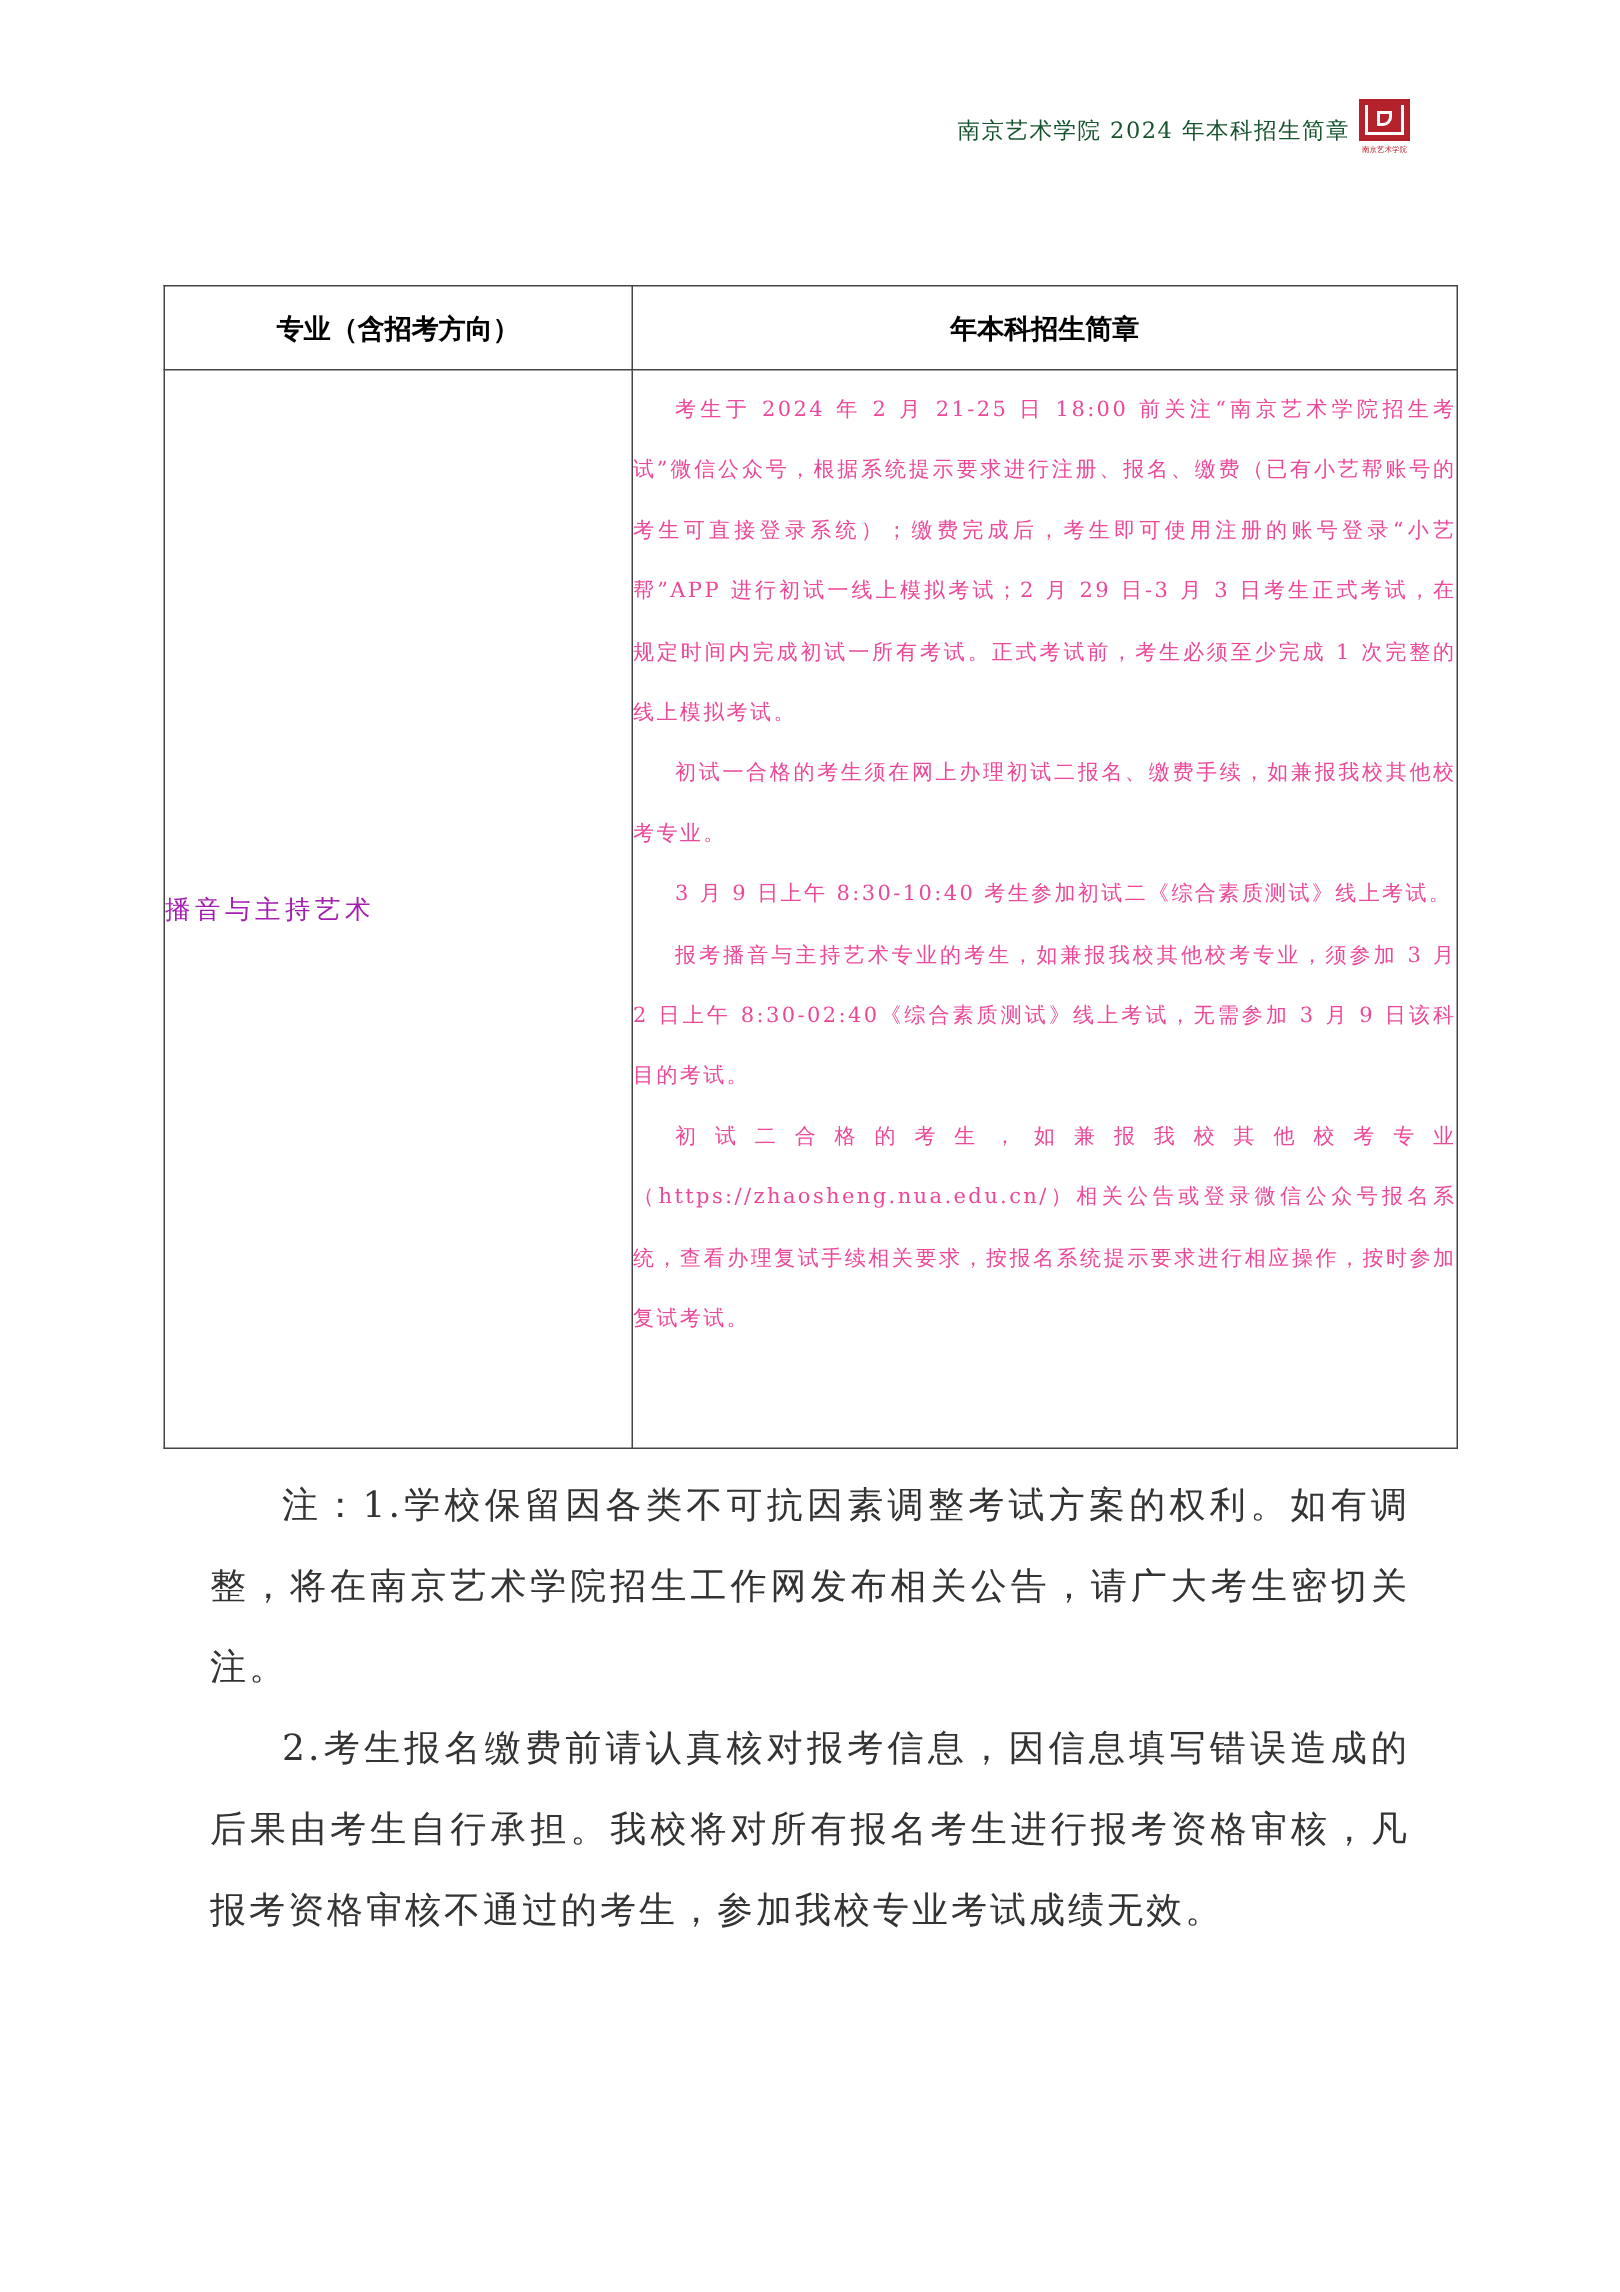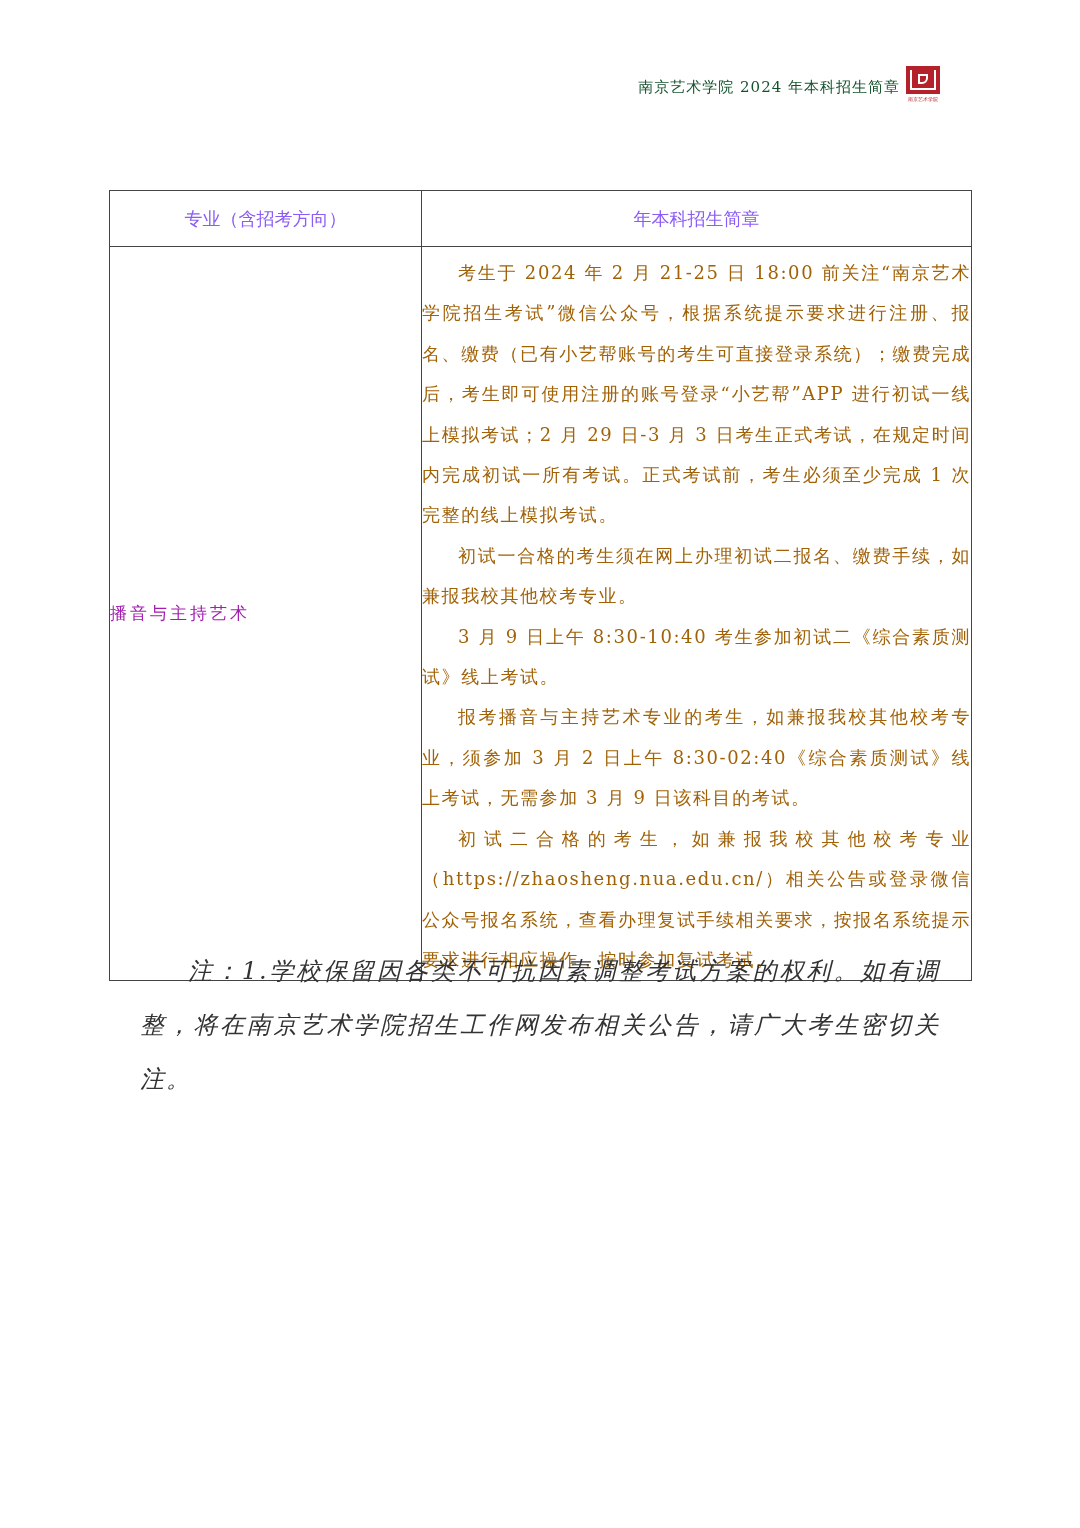--- a/index.html
+++ b/index.html
@@ -8,28 +8,28 @@
   .header { position: absolute; top: 68px; left: 560px; width: 340px; height: 40px; }
   .header-title { position: absolute; right: 0; top: 10px; font-size: 15px; color: #14532d; letter-spacing: 1px; white-space: nowrap; }
   .logo { position: absolute; left: 906px; top: 66px; width: 34px; height: 38px; }
   .logo .seal { width: 34px; height: 28px; background: #b5212a; position: relative; }
   .logo .seal::before { content: ""; position: absolute; left: 4px; top: 4px; width: 26px; height: 20px; border: 2px solid #fff; box-sizing: border-box; border-top: none; }
   .logo .seal::after { content: ""; position: absolute; left: 12px; top: 8px; width: 10px; height: 10px; border: 2px solid #fff; box-sizing: border-box; border-radius: 0 0 6px 0; }
   .logo .cap { font-size: 5px; color: #b5212a; text-align: center; margin-top: 2px; white-space: nowrap; }
 
   table.sched { position: absolute; left: 109px; top: 190px; width: 863px; border-collapse: collapse; }
   table.sched td, table.sched th { border: 1.5px solid #444; padding: 0; }
-  table.sched th { height: 55px; font-family: "DejaVu Sans", "Liberation Sans", sans-serif; font-weight: normal; font-size: 18px; color: #8b5cf6; }
+  table.sched th { height: 55px; font-family: "DejaVu Sans", "Liberation Sans", sans-serif; font-weight: bold; font-size: 18px; color: #000000; }
   th.col1 { width: 311px; }
   td.major { vertical-align: middle; font-size: 17px; color: #a21caf; padding-left: 2px; letter-spacing: 3px; }
   td.arr { height: 718px; vertical-align: top; padding: 0 0 0 2px; }
-  td.arr p { margin: 0; font-size: 18px; line-height: 40.4px; color: #a16207; text-align: justify; text-indent: 2em; letter-spacing: 1.6px; }
+  td.arr p { margin: 0; font-size: 14px; line-height: 40.4px; color: #ec4899; text-align: justify; text-indent: 2em; letter-spacing: 1.6px; }
   td.arr p:first-child { margin-top: 6px; }
 
-  .notes { position: absolute; left: 140px; top: 944px; width: 800px; font-style: italic; }
+  .notes { position: absolute; left: 140px; top: 976px; width: 800px; }
   .notes p { margin: 0; font-size: 24px; line-height: 54px; color: #333; text-indent: 2em; text-align: justify; letter-spacing: 2px; }
 </style>
 </head>
 <body>
 
 <div class="header">
   <span class="header-title">南京艺术学院 2024 年本科招生简章</span>
 </div>
 <div class="logo">
   <div class="seal"></div>
@@ -52,13 +52,14 @@
         <p>3 月 9 日上午 8:30-10:40 考生参加初试二《综合素质测试》线上考试。</p>
         <p>报考播音与主持艺术专业的考生，如兼报我校其他校考专业，须参加 3 月 2 日上午 8:30-02:40《综合素质测试》线上考试，无需参加 3 月 9 日该科目的考试。</p>
         <p>初试二合格的考生，如兼报我校其他校考专业（https://zhaosheng.nua.edu.cn/）相关公告或登录微信公众号报名系统，查看办理复试手续相关要求，按报名系统提示要求进行相应操作，按时参加复试考试。</p>
       </td>
     </tr>
   </tbody>
 </table>
 
 <div class="notes">
   <p>注：1.学校保留因各类不可抗因素调整考试方案的权利。如有调整，将在南京艺术学院招生工作网发布相关公告，请广大考生密切关注。</p>
+  <p>2.考生报名缴费前请认真核对报考信息，因信息填写错误造成的后果由考生自行承担。我校将对所有报名考生进行报考资格审核，凡报考资格审核不通过的考生，参加我校专业考试成绩无效。</p>
 </div>
 
 </body></html>

